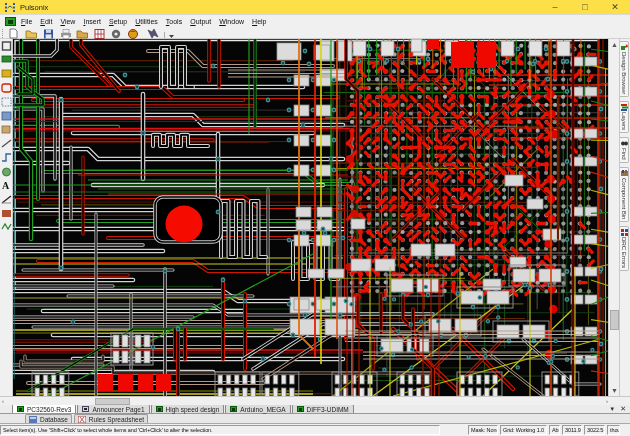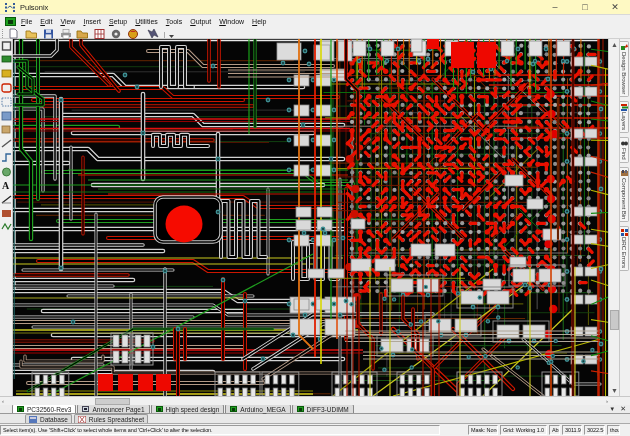--- a/index.html
+++ b/index.html
@@ -1,15 +1,15 @@
 <!DOCTYPE html>
 <html><head><meta charset="utf-8"><style>
 * { margin:0; padding:0; box-sizing:border-box; }
 body { width:630px; height:436px; font-family:"Liberation Sans",sans-serif; background:#f0f0f0; overflow:hidden; }
-.titlebar { height:15px; background:#fef9c3; border-bottom:1px solid #d8d8d8; display:flex; align-items:center; font-size:7.5px; color:#222; }
+.titlebar { height:15px; background:#fde047; border-bottom:1px solid #d8d8d8; display:flex; align-items:center; font-size:7.5px; color:#222; }
 .titlebar .ticon { margin:0 4px 0 5px; }
 .winbtns { margin-left:auto; display:flex; align-items:center; height:100%; }
 .winbtns div { width:30px; text-align:center; font-size:9px; color:#444; line-height:15px; }
 .menubar { height:13px; background:#f0f0f0; display:flex; align-items:center; font-size:7px; color:#111; }
 .menubar .docicon { width:11px; height:9px; background:#1fa01f; border:1px solid #0a5a0a; margin:0 5px 0 5px; position:relative; }
 .menubar .docicon::after { content:""; position:absolute; left:2px; top:2px; width:5px; height:4px; background:#0c3a0c; }
 .menubar span { margin-right:8px; }
 .menubar span u { text-decoration-thickness:0.5px; }
 .toolbar { height:11px; background:#f0f0f0; border-bottom:1px solid #d0d0d0; display:flex; align-items:center; padding-left:2px; }
 .grip { width:3px; height:9px; border-left:1px dotted #999; margin-right:2px; }

